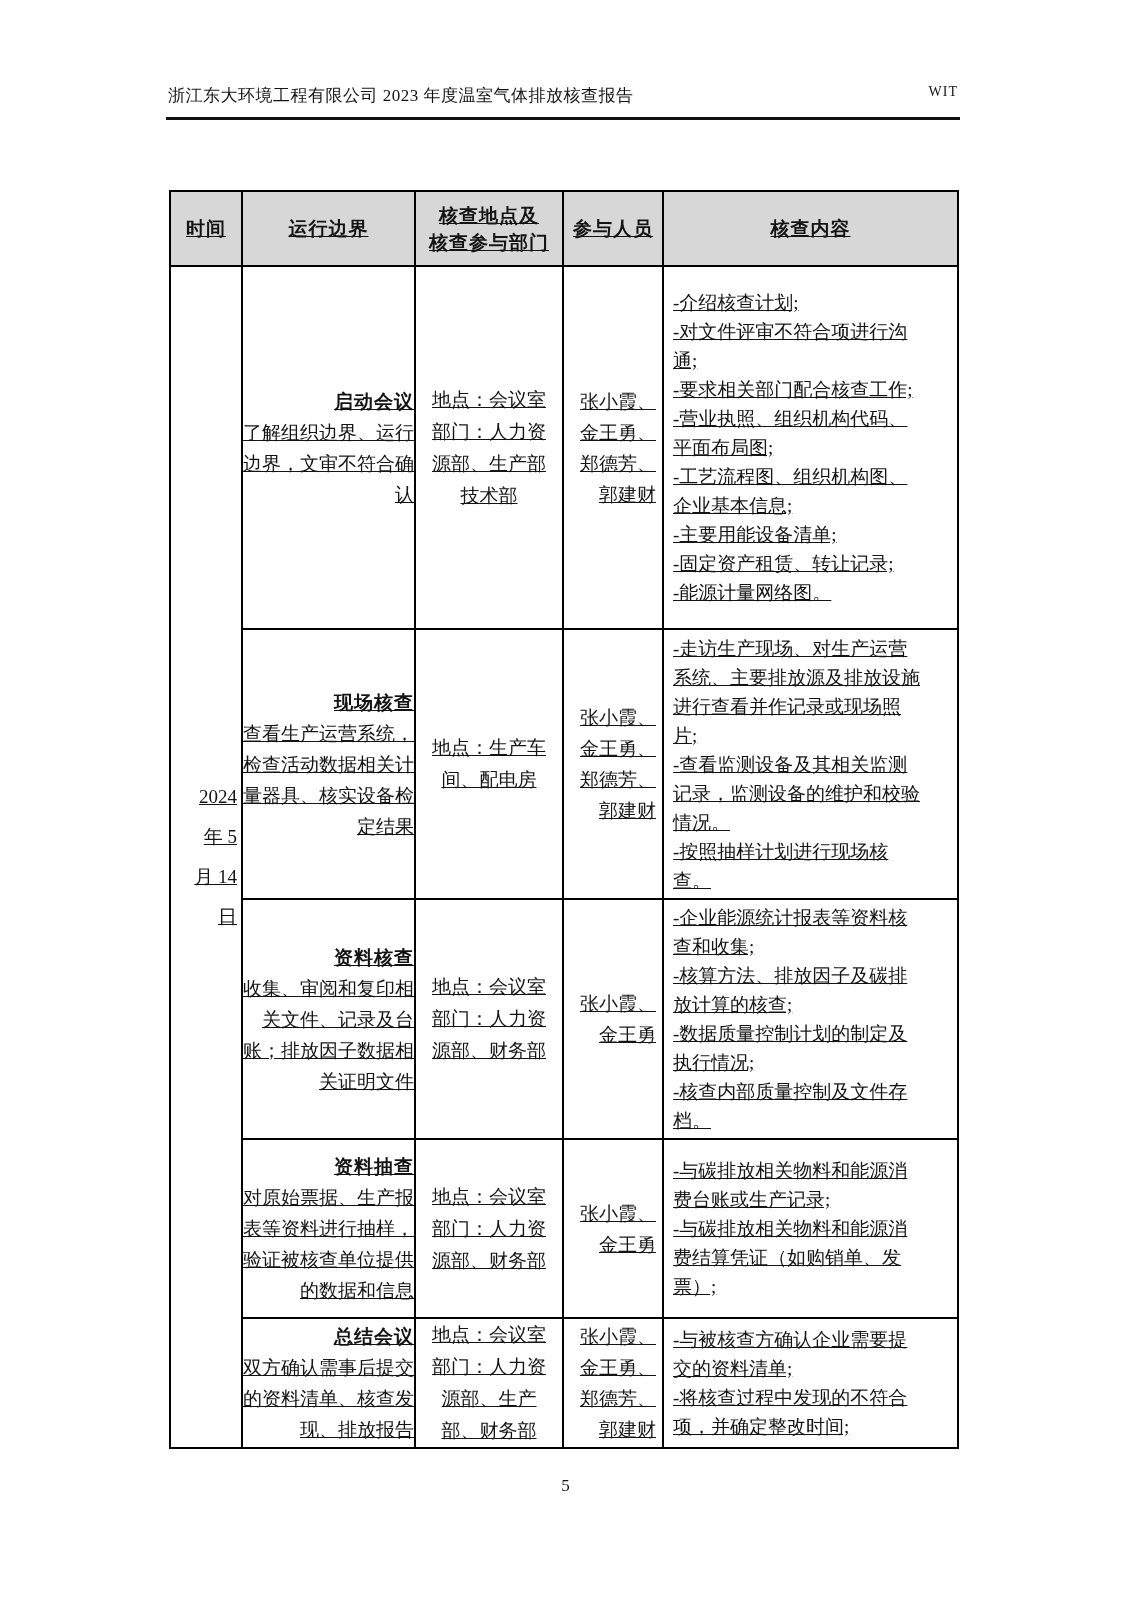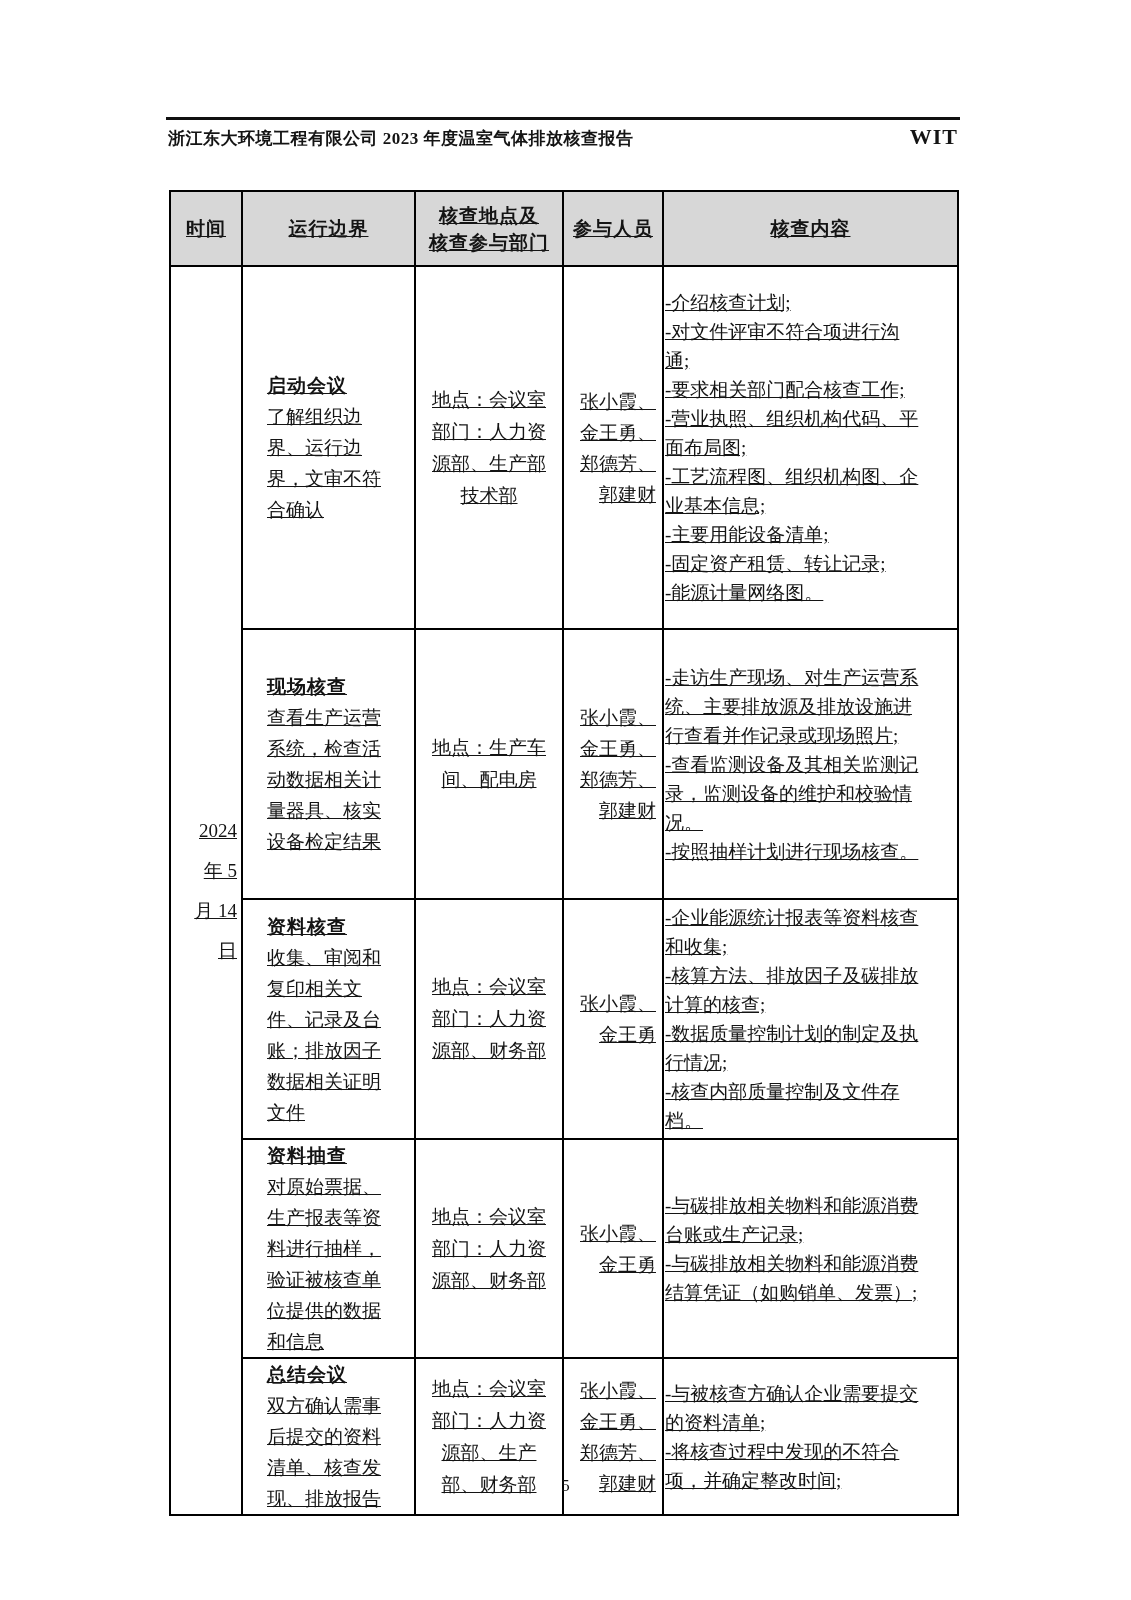--- a/index.html
+++ b/index.html
@@ -1,23 +1,23 @@
 <!DOCTYPE html>
 <html><head>
 <meta charset="utf-8">
 <style>
   * { margin:0; padding:0; box-sizing:border-box; }
   html,body { background:#ffffff; }
   body { font-family:"Liberation Serif","DejaVu Serif",serif; color:#141414; }
   .page { position:relative; width:1131px; height:1600px; background:#fff; margin:0 auto; overflow:hidden; }
 
   .page-header { position:absolute; left:168px; top:84px; width:790px;
-                 display:flex; justify-content:space-between; align-items:flex-end;
-                 font-size:17px; letter-spacing:0.5px;font-weight:bold; }
-  .page-header .wit { font-size:22px; letter-spacing:1px;margin-top:40px; }
+                 display:flex; justify-content:space-between; align-items:flex-start;
+                 font-size:17px; letter-spacing:0.5px; }
+  .page-header .wit { font-size:14px; letter-spacing:1px; }
   .header-rule { position:absolute; left:166px; top:117px; width:794px; height:2.5px;
                  background:#101010; border:none; }
 
   .table-title { position:absolute; left:168px; top:146px; width:790px;
                  text-align:center; font-weight:bold; font-size:21px; letter-spacing:1px; }
 
   table.visit { position:absolute; left:169px; top:190px; width:788px;
                 border-collapse:collapse; table-layout:fixed;
                 border:2px solid #000;text-decoration:underline; }
   table.visit th, table.visit td { border:2px solid #000; vertical-align:middle;
@@ -25,26 +25,26 @@
   tr.head-row { height:75px; }
   tr.head-row th { background:#d7d7d7; font-weight:bold; text-align:center;
                    white-space:pre-line; line-height:27px; letter-spacing:1px; }
   .col-time { width:72px; } .col-work { width:173px; } .col-loc { width:148px; }
   .col-people { width:100px; } .col-content { width:295px; }
 
   tr.row-0 { height:363px; } tr.row-1 { height:270px; } tr.row-2 { height:239px; }
   tr.row-3 { height:179px; } tr.row-4 { height:122px; }
 
   td.time-cell { text-align:right; white-space:pre-line; line-height:40px; padding:0 4px;border-radius:7px; }
-  td.work-cell { text-align:left; padding:0 24px; line-height:31px; }
+  td.work-cell { text-align:right; padding:0 0; line-height:31px; }
   td.work-cell .work-title { font-weight:bold; letter-spacing:1px; }
   td.loc-cell { text-align:center; white-space:pre-line; padding:0 16px; line-height:32px; }
   td.people-cell { text-align:right; white-space:pre-line; padding:0 6px; line-height:31px; }
   td.content-cell { text-align:left; vertical-align:middle;
-                    padding:3px 36px 3px 1px; line-height:29px; }
+                    padding:3px 36px 3px 9px; line-height:29px; }
 
   .page-footer { position:absolute; left:0; top:1476px; width:100%;
                  text-align:center; font-size:17px; }
 </style>
 </head>
 <body>
 
 <div class="page">
 
   <div class="page-header">

